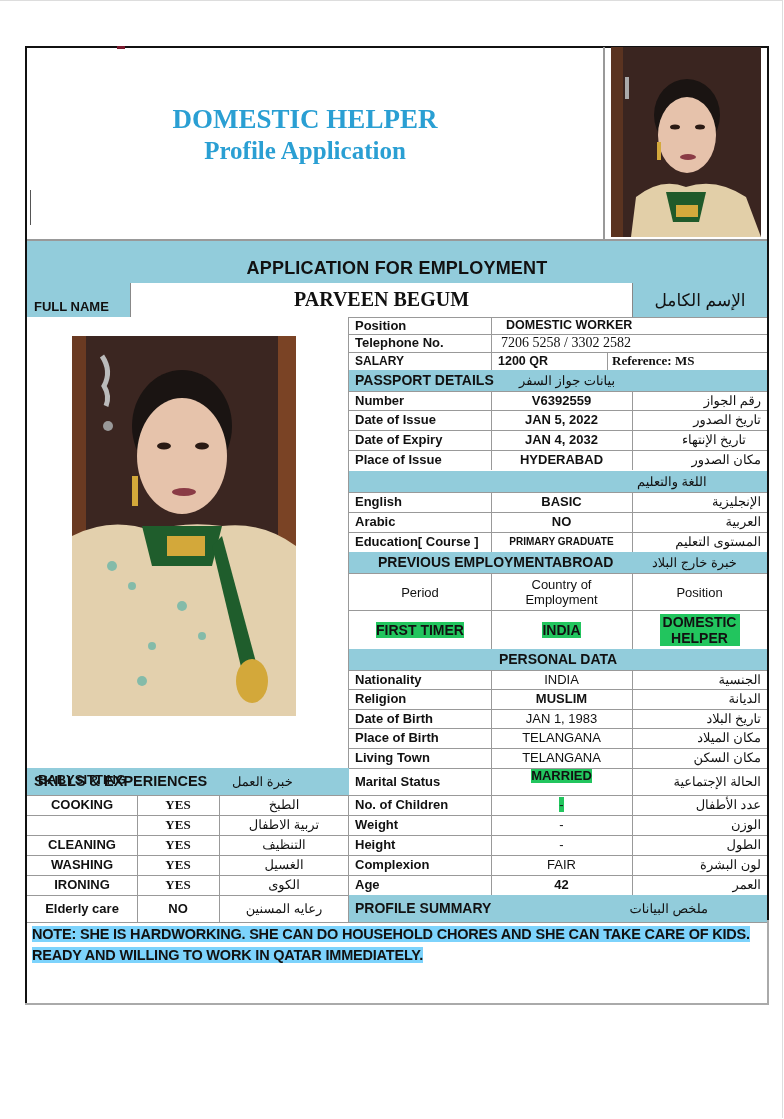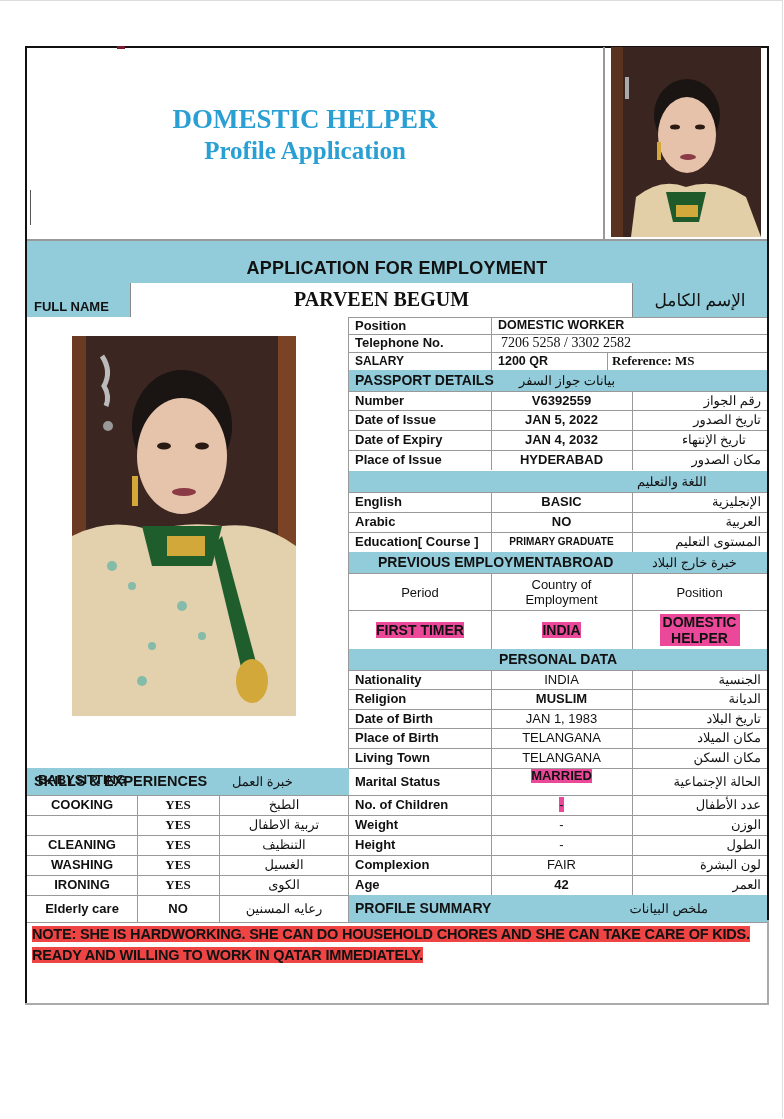--- a/index.html
+++ b/index.html
@@ -23,23 +23,23 @@
   .fullname-label{left:27px;top:283px;width:103px;height:34px;font-weight:bold;font-size:13px;padding-top:16px;padding-left:7px;}
   .fullname-val{left:130px;top:283px;width:503px;height:34px;background:#fff;border-left:1px solid #888;border-right:1px solid #888;font-family:"Liberation Serif",serif;font-weight:bold;font-size:20px;text-align:center;padding-top:5px;}
   .fullname-ar{left:633px;top:283px;width:134px;height:34px;font-size:17px;text-align:center;padding-top:7px;direction:rtl;}
   .grid-line-h{position:absolute;height:1px;background:#999;}
   .grid-line-v{position:absolute;width:1px;background:#999;}
   .cell{position:absolute;box-sizing:border-box;font-size:13px;white-space:nowrap;overflow:hidden;}
   .lbl{font-weight:bold;padding-left:6px;}
   .ctr{text-align:center;}
   .ar{direction:rtl;text-align:right;padding-right:6px;font-size:13px;}
   .sec{position:absolute;box-sizing:border-box;background:#92ccdb;font-weight:bold;font-size:14px;}
-  .hl{background:#ec4899;}
+  .hl{background:#22c55e;}
   .note{left:32px;top:924px;width:736px;font-family:"Liberation Sans",sans-serif;font-weight:bold;font-size:14.5px;line-height:21px;letter-spacing:-0.2px;}
-  .note span{background:#ef4444;}
+  .note span{background:#7dd3fc;}
   svg{display:block;}
 </style>
 </head>
 <body>
 
 <div class="page-edge"></div>
 <div class="frame"></div>
 <div class="frame-right"></div>
 <div class="frame-bottom"></div>
 <div class="frame-bottom-right"></div>
@@ -105,21 +105,21 @@
   </svg>
 </div>
 
 <div id="right-col"></div>
 
 <div id="skills-col"></div>
 
 <div class="abs note"><span>NOTE: SHE IS HARDWORKING. SHE CAN DO HOUSEHOLD CHORES AND SHE CAN TAKE CARE OF KIDS.  READY AND WILLING TO WORK IN QATAR IMMEDIATELY.</span></div>
 
 <div class="cell lbl" style="left: 349px; top: 317px; width: 142px; height: 17px; line-height: 17px; font-size: 13px;">Position</div>
-<div class="cell " style="left: 491px; top: 317px; width: 276px; height: 17px; line-height: 17px; font-weight: bold; padding-left: 7px; font-size: 12.5px;">DOMESTIC WORKER</div>
+<div class="cell " style="left: 491px; top: 317px; width: 276px; height: 17px; line-height: 17px; font-weight: bold; padding-left: 15px; font-size: 12.5px;">DOMESTIC WORKER</div>
 <div class="cell lbl" style="left: 349px; top: 334px; width: 142px; height: 18px; line-height: 18px; font-size: 13px;">Telephone No.</div>
 <div class="cell " style="left: 491px; top: 334px; width: 276px; height: 18px; line-height: 18px; font-family: &quot;Liberation Serif&quot;, serif; font-size: 14px; padding-left: 10px;">7206 5258 / 3302 2582</div>
 <div class="cell lbl" style="left: 349px; top: 352px; width: 142px; height: 18px; line-height: 18px; font-size: 12px;">SALARY</div>
 <div class="cell " style="left: 491px; top: 352px; width: 115px; height: 18px; line-height: 18px; font-weight: bold; padding-left: 7px; font-size: 12.5px;">1200 QR</div>
 <div class="cell " style="left: 608px; top: 352px; width: 159px; height: 18px; line-height: 18px; font-family: &quot;Liberation Serif&quot;, serif; font-weight: bold; font-size: 13px; padding-left: 4px;">Reference: MS</div>
 <div class="grid-line-v" style="left: 607px; top: 352px; height: 18px;"></div>
 <div class="grid-line-h" style="left: 349px; top: 317px; width: 418px;"></div>
 <div class="grid-line-h" style="left: 349px; top: 334px; width: 418px;"></div>
 <div class="grid-line-h" style="left: 349px; top: 352px; width: 418px;"></div>
 <div class="grid-line-v" style="left: 491px; top: 317px; height: 53px;"></div>

